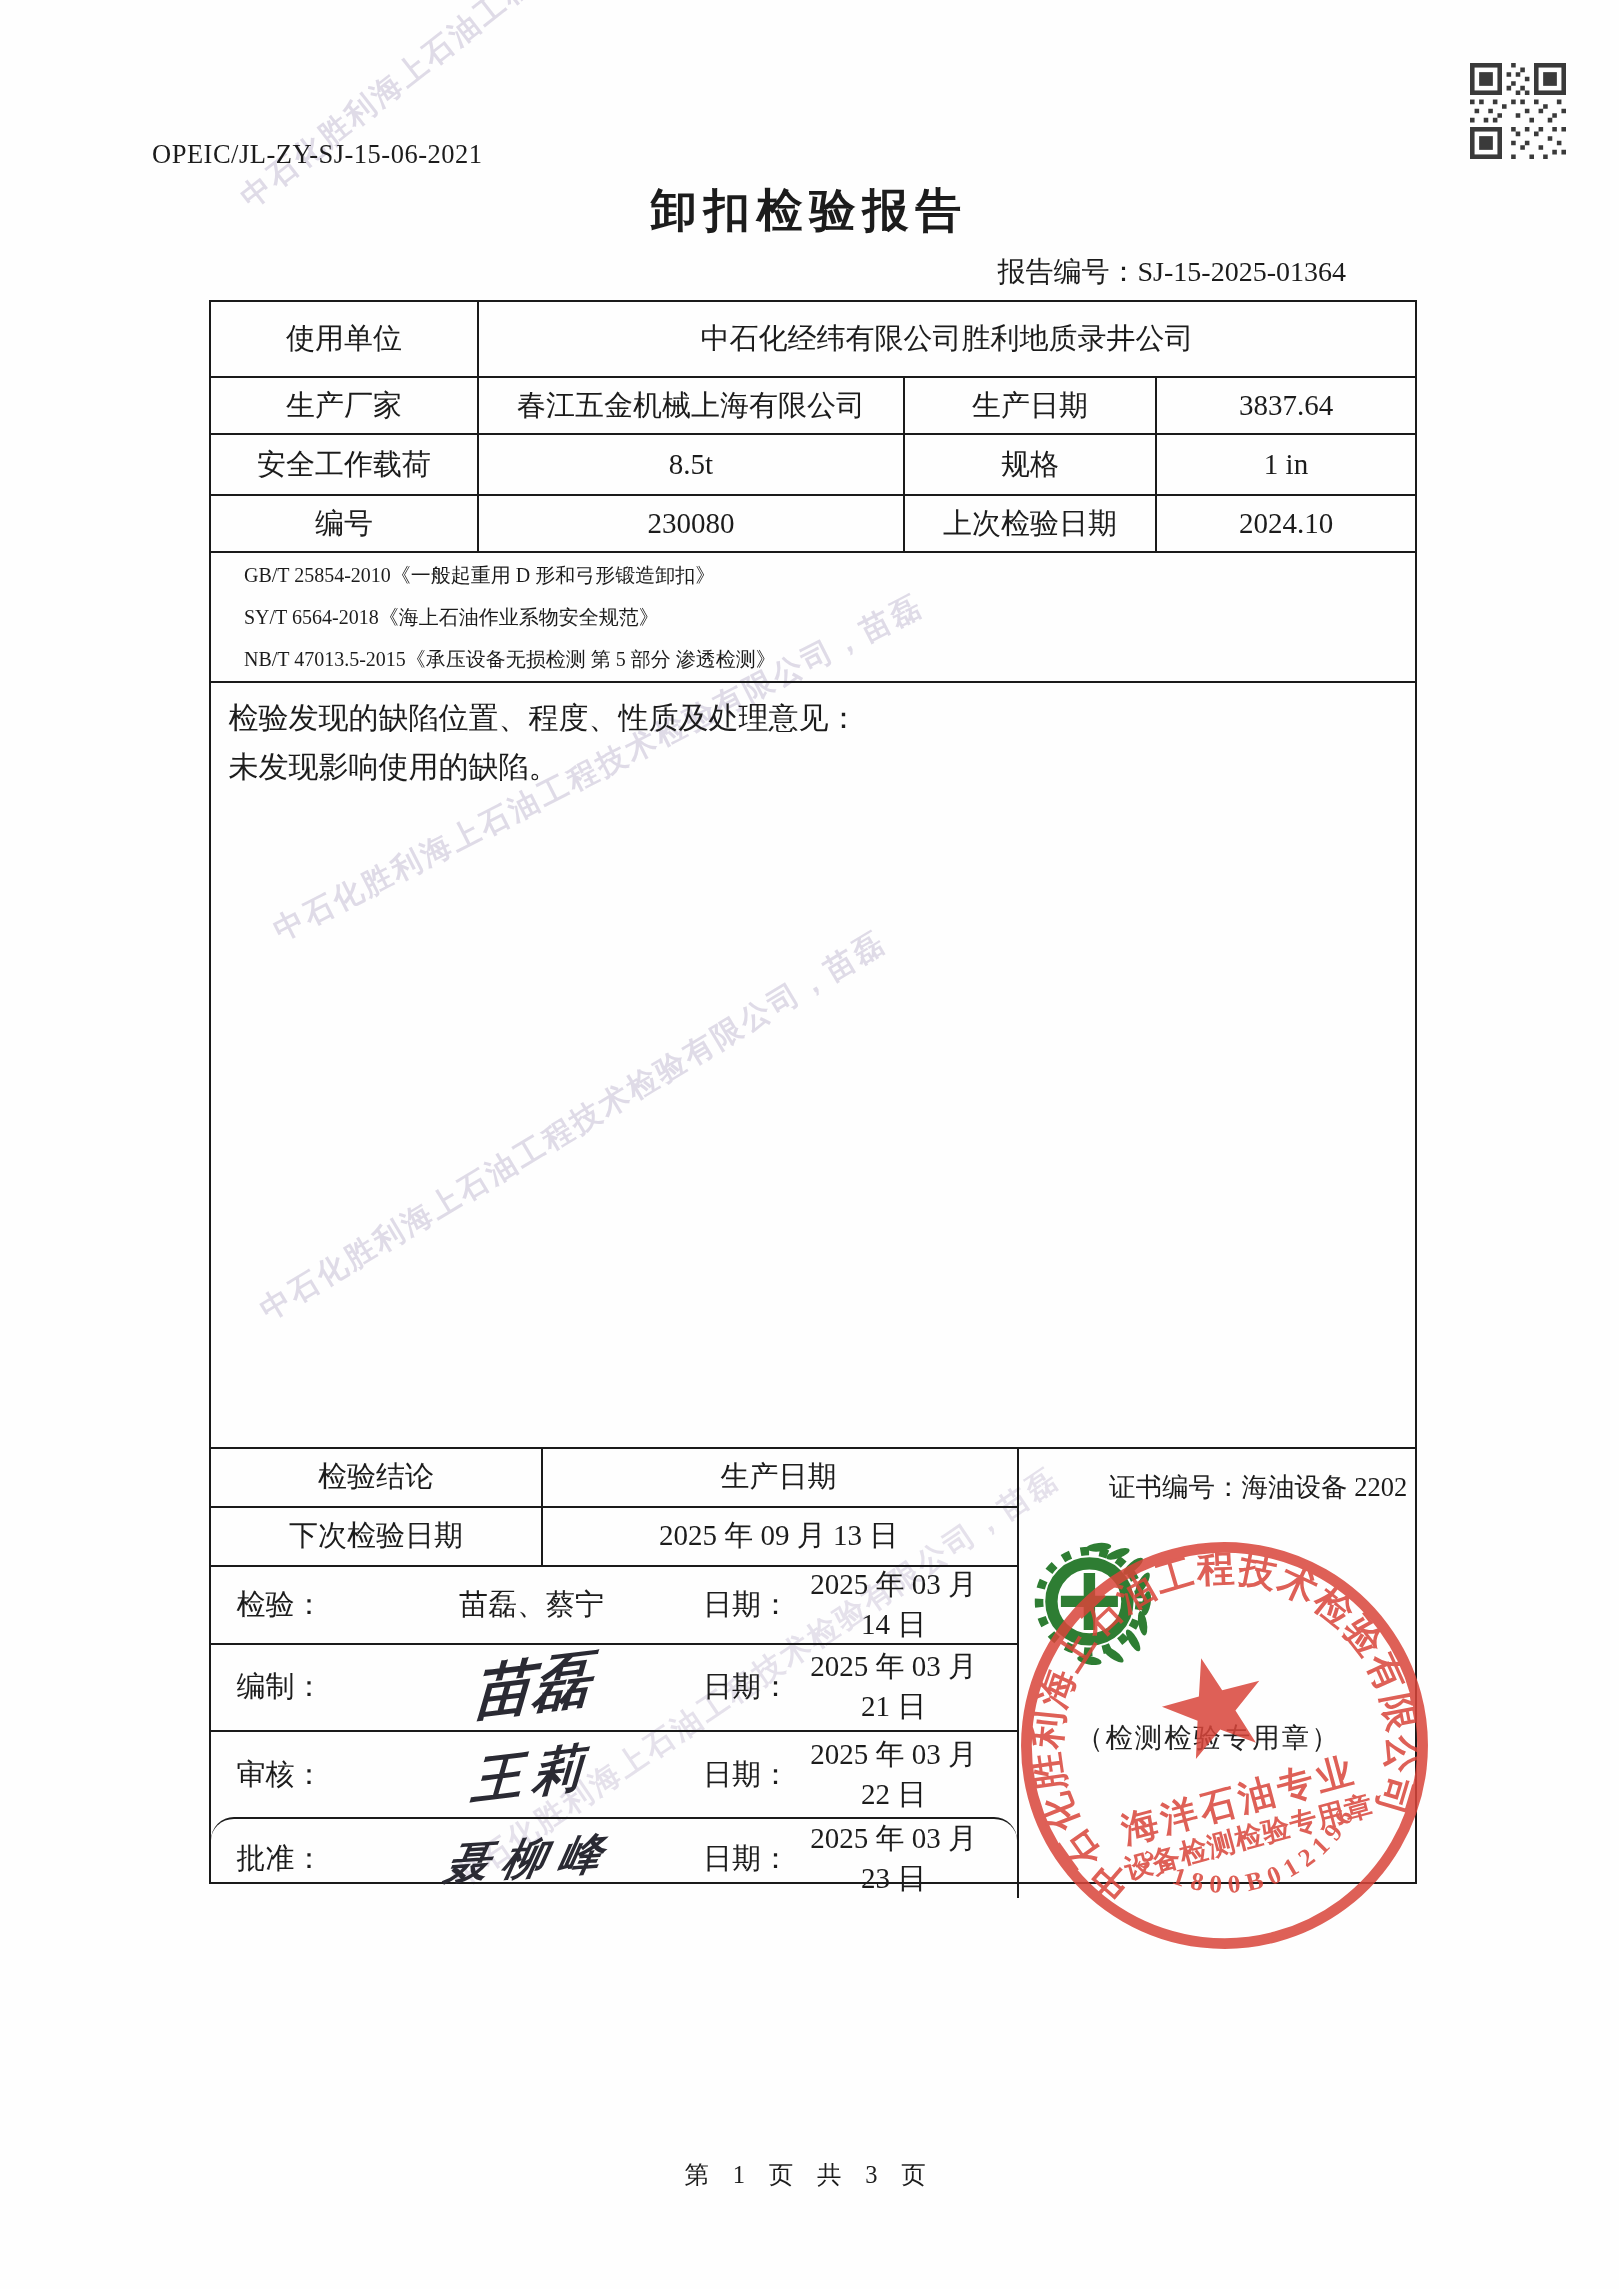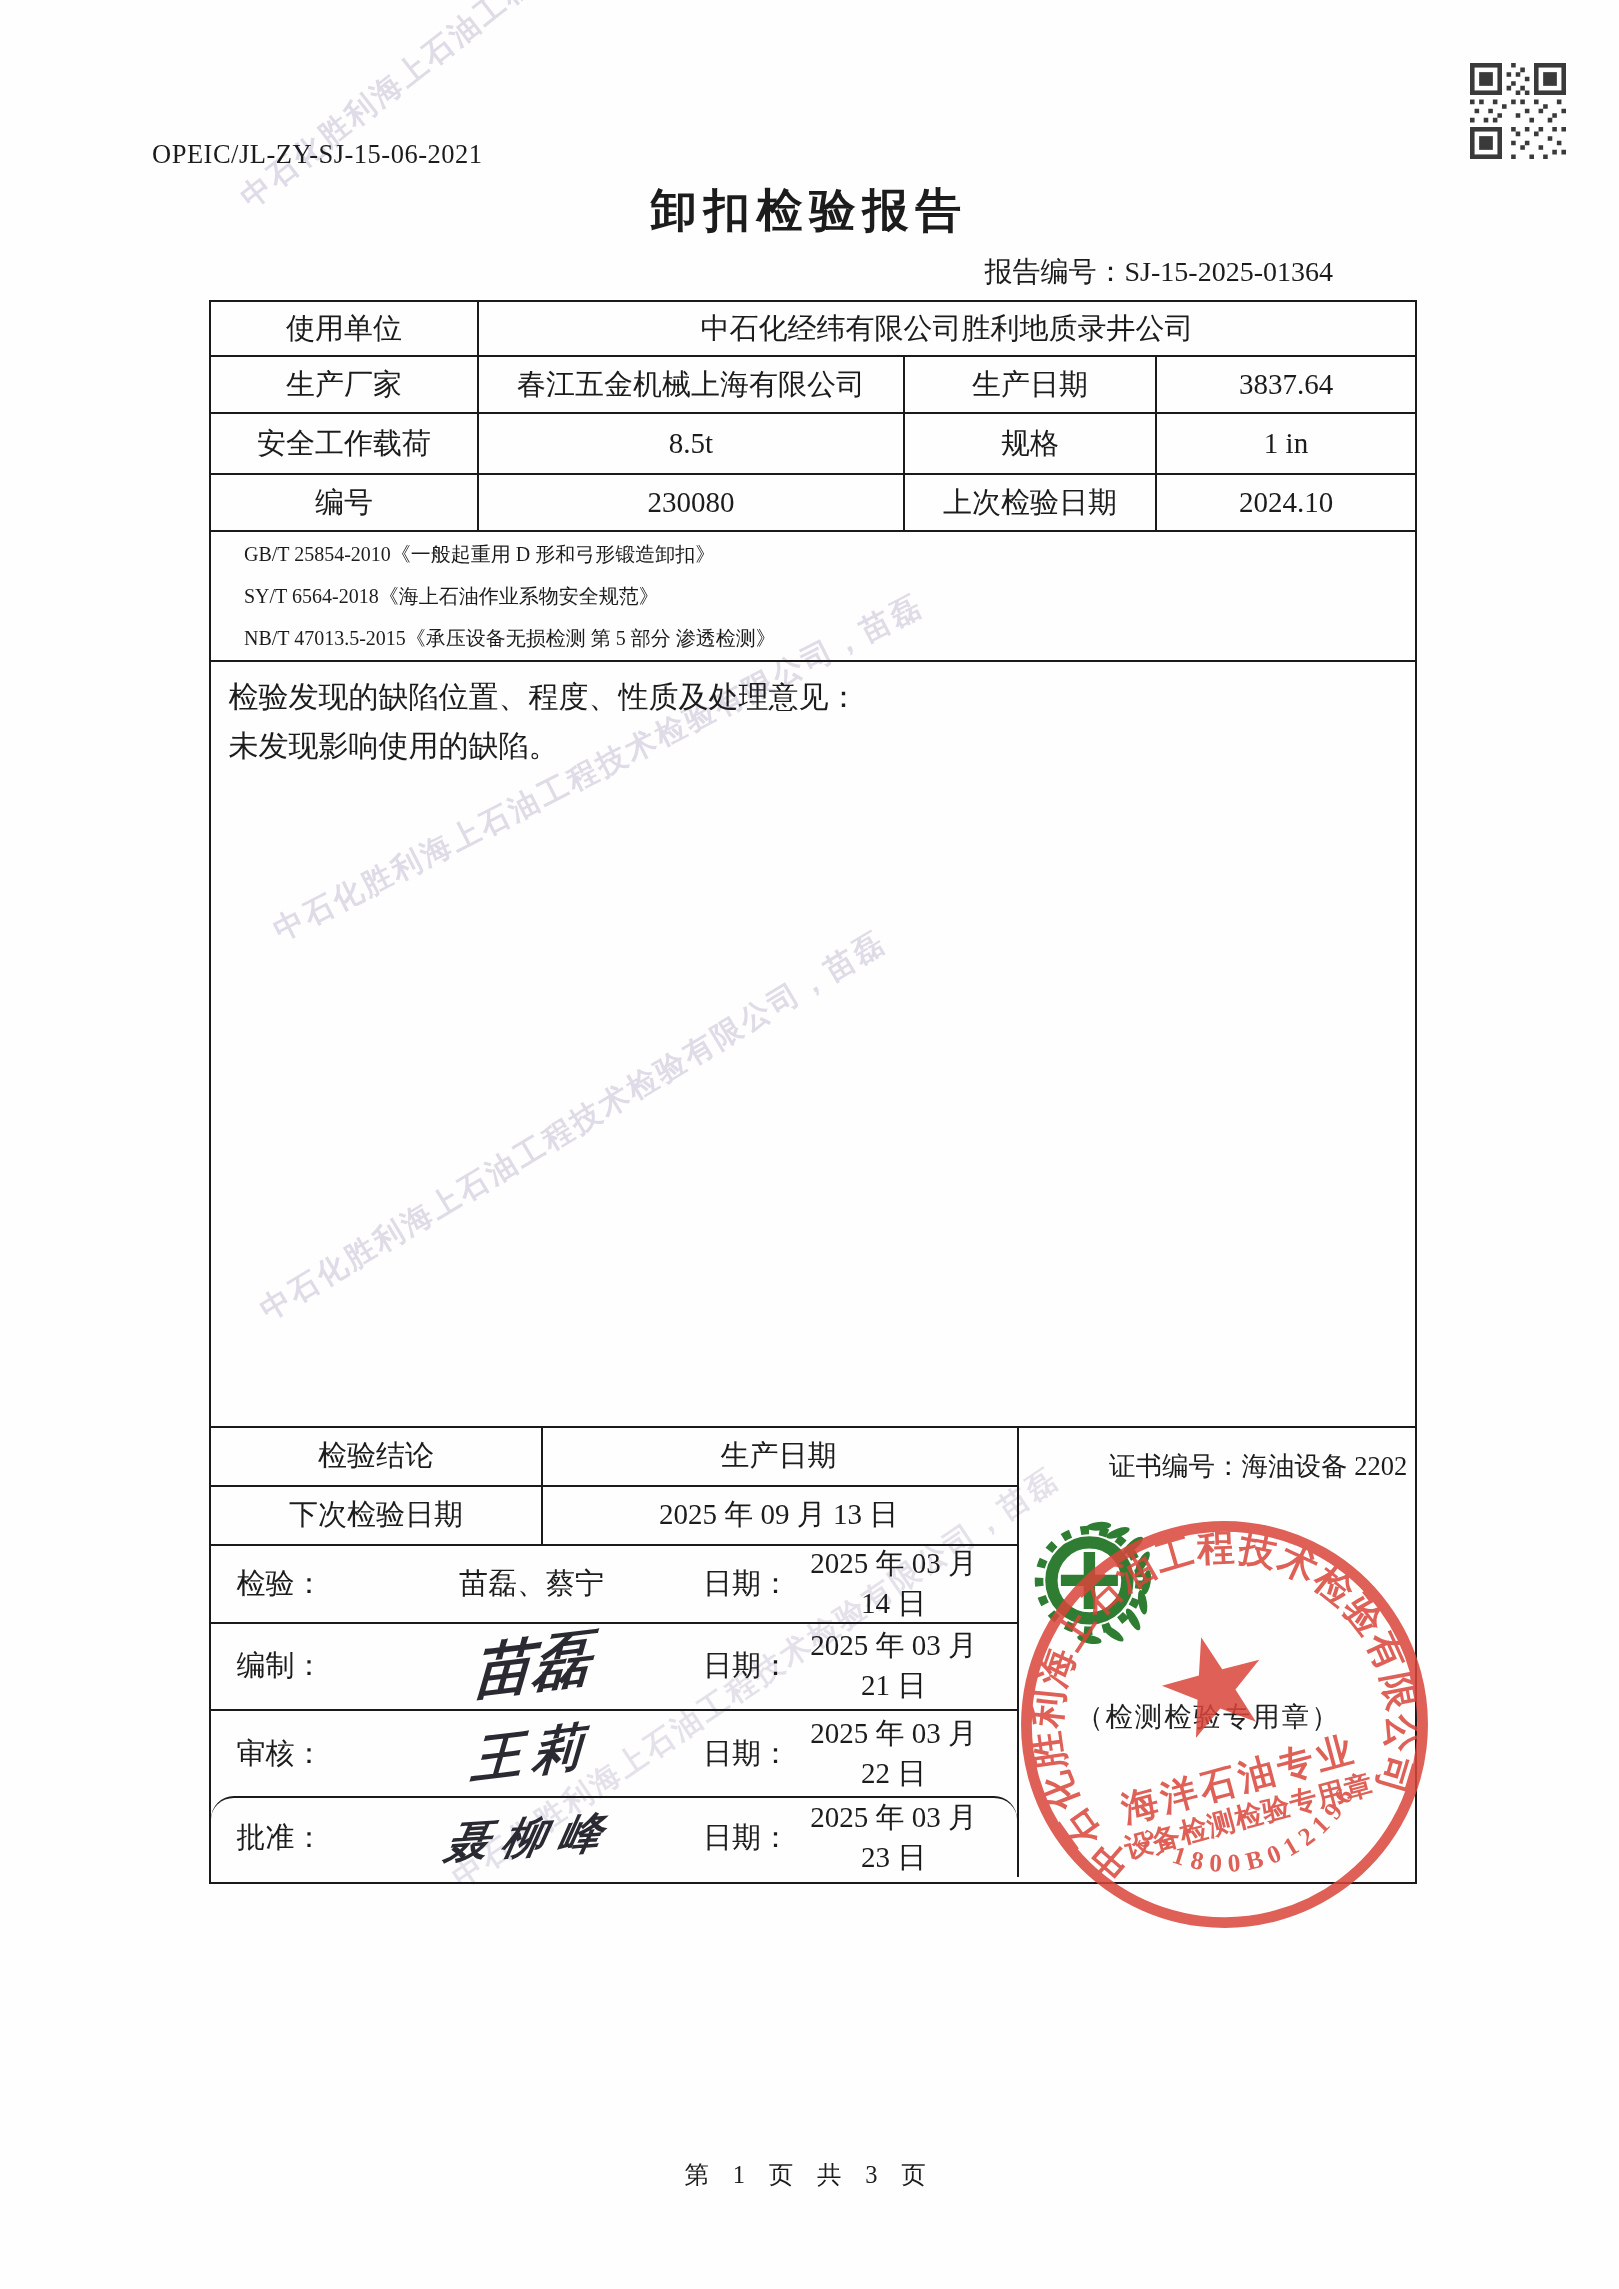--- a/index.html
+++ b/index.html
@@ -19,34 +19,34 @@
   .wm2{left:276px; top:912px; transform:rotate(-27deg);}
   .wm3{left:263px; top:1292px; transform:rotate(-31deg);}
   .wm4{left:456px; top:1860px; transform:rotate(-34deg); opacity:.45;}
   
   .doc-code{position:absolute; left:152px; top:139px; font-size:26.5px; letter-spacing:0.5px;}
   .qr{position:absolute; left:1470px; top:63px; width:96px; height:96px;}
   .title{
     position:absolute; left:0; top:180px; width:100%; text-align:center;
     font-size:46px; font-weight:700; letter-spacing:6.9px;
   }
-  .report-no{position:absolute; right:286px; top:253px; font-size:28px;}
+  .report-no{position:absolute; right:273px; top:253px; font-size:28px;}
   
   .doc-table{
     position:absolute; left:209px; top:300px; width:1208px; height:1584px;
     border:2.5px solid #1a1a1a;
   }
   .trow{display:flex; width:100%;}
   .bt{border-top:2px solid #1a1a1a;}
   .br{border-right:2px solid #1a1a1a;}
   .cell{display:flex; align-items:center; justify-content:center; font-size:29px;}
   .w273{width:268px;} .w435{width:426px;} .w260{width:252px;}
   .w339{width:332px;} .w481{width:471px;}
   .flex1{flex:1;}
-  .h59{height:53px;} .h58{height:57px;} .h62{height:61px;} .h133{height:130px;}
+  .h59{height:74px;} .h58{height:57px;} .h62{height:61px;} .h133{height:130px;}
   .h782{height:766px;} .h60{height:59px;} .h80{height:78px;} .h90{height:88px;}
   .h89{height:87px;} .h83{height:81px;border-radius:23px;} .h460{height:451px;}
   .basis-lines{
     flex:1; display:flex; flex-direction:column; justify-content:center;
     padding-left:33px; font-size:20px; line-height:42px;
     font-family:"Liberation Mono","DejaVu Sans Mono",monospace;
   }
   .basis-lines div{font-family:"Liberation Serif","DejaVu Serif",serif;}
   .defect-cell{
     display:block; padding:9.8px 17.6px; font-size:30px; line-height:49px;

